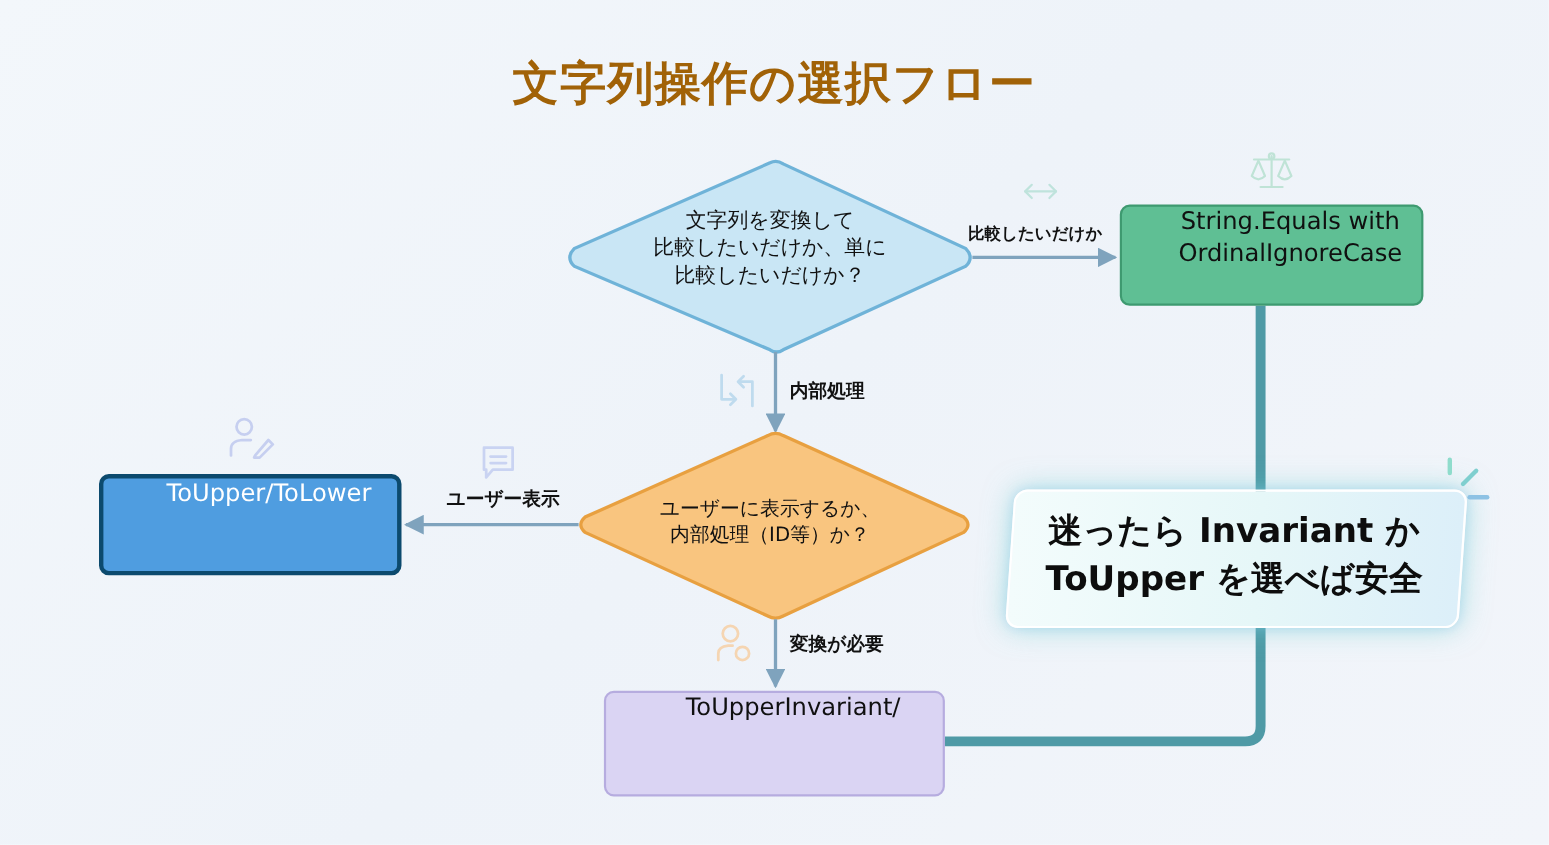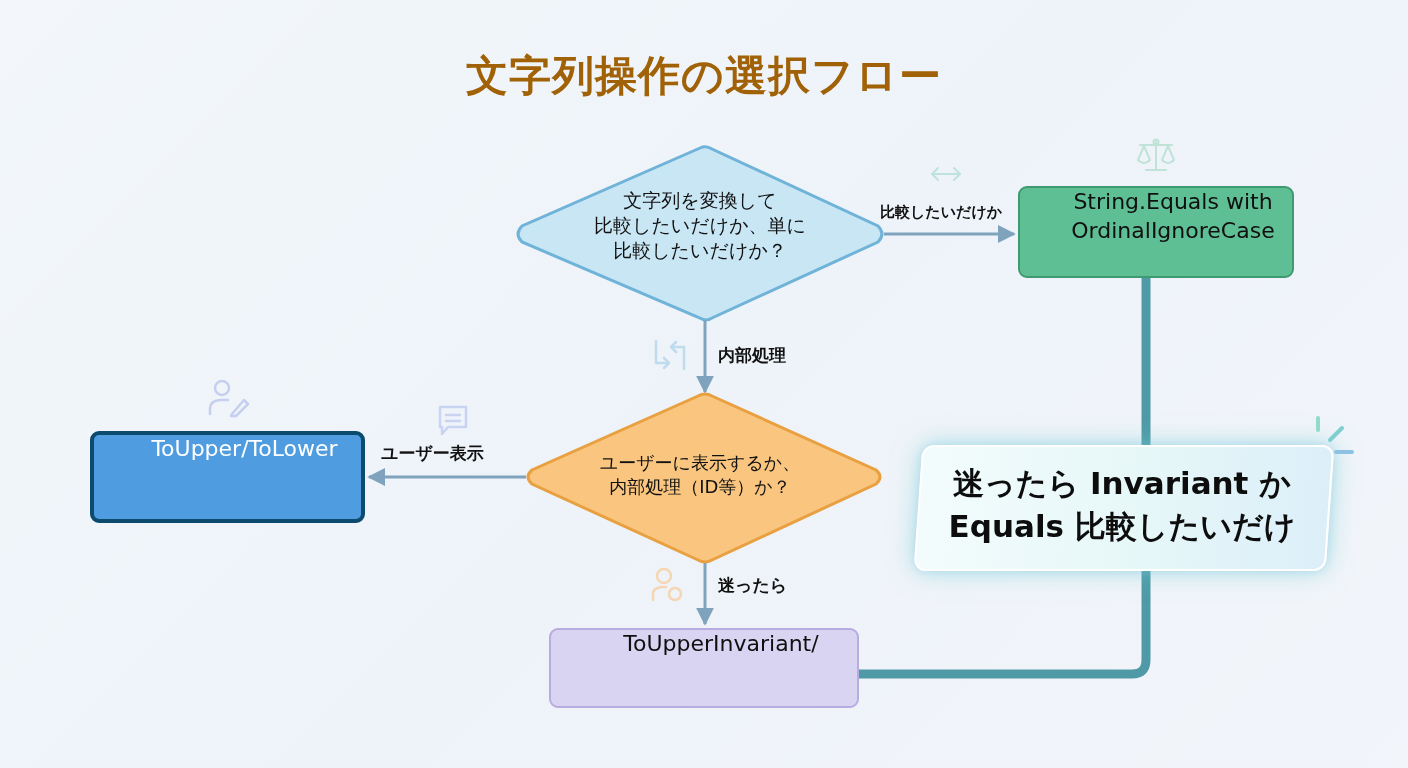--- a/index.html
+++ b/index.html
@@ -26,27 +26,27 @@
     }
     .box-equals {
       left: 1018px; top: 186px; width: 276px; height: 92px;
       background: #5fbf94; border: 2px solid #3e9a70; color: #101010; font-size: 22px;
     }
     .box-toupper {
       left: 90px; top: 431px; width: 275px; height: 92px;
       background: #4f9de0; border: 4px solid #0c4a6e; color: #ffffff; font-size: 22px;
     }
     .box-invariant {
-      left: 549px; top: 628px; width: 310px; height: 80px;
+      left: 549px; top: 628px; width: 310px; height: 96px;
       background: #dad4f3; border: 2px solid #b6acdf; color: #101010; font-size: 22px;
     }
     .edge-label { font-size: 17px; font-weight: bold; color: #111; white-space: nowrap; }
     .lbl-compare { left: 880px; top: 203px; font-size: 15px; }
     .lbl-convert { left: 718px; top: 344px; }
-    .lbl-user { left: 381px; top: 442px; text-align: center; }
+    .lbl-user { left: 406px; top: 442px; text-align: center; }
     .lbl-internal { left: 718px; top: 574px; }
     .callout {
       left: 918px; top: 445px; width: 408px; height: 122px;
       transform: skewX(-4deg);
       background: linear-gradient(90deg, #f3fcfc 0%, #e6f7f8 55%, #dceff9 100%);
       border: 2px solid #ffffff; border-radius: 12px;
       box-shadow: 0 0 26px rgba(110, 210, 210, 0.55), 0 0 10px rgba(140, 180, 240, 0.35);
     }
     .callout-text {
       left: 918px; top: 462px; width: 408px; text-align: center;
@@ -102,21 +102,21 @@
 </div>
 <div class="abs box box-invariant">
   <div>
     <div>ToUpperInvariant/</div>
   </div>
 </div>
 
 <div class="abs edge-label lbl-compare">比較したいだけか</div>
 <div class="abs edge-label lbl-convert">内部処理</div>
 <div class="abs edge-label lbl-user">ユーザー表示</div>
-<div class="abs edge-label lbl-internal">迷ったら</div>
+<div class="abs edge-label lbl-internal">変換が必要</div>
 
 <svg class="abs icon" style="left:928px;top:162px" width="36" height="24">
   <g fill="none" stroke="#bfe3dc" stroke-width="2" stroke-linecap="round" stroke-linejoin="round">
     <line x1="4" y1="12" x2="32" y2="12"></line>
     <polyline points="10,6 4,12 10,18"></polyline>
     <polyline points="26,6 32,12 26,18"></polyline>
   </g>
 </svg>
 
 <svg class="abs icon" style="left:1134px;top:136px" width="44" height="40">
@@ -159,21 +159,21 @@
   <g fill="none" stroke="#f5d5b2" stroke-width="2.5" stroke-linecap="round" stroke-linejoin="round">
     <circle cx="16" cy="10" r="7"></circle>
     <path d="M5,34 L5,28 Q5,22 14,21 L18,21"></path>
     <circle cx="27" cy="28" r="6"></circle>
   </g>
 </svg>
 
 <div class="abs callout"></div>
 <div class="abs callout-text">
   <div>迷ったら Invariant か</div>
-  <div>Equals 比較したいだけ</div>
+  <div>ToUpper を選べば安全</div>
 </div>
 
 <svg class="abs icon" style="left:1312px;top:412px" width="48" height="48">
   <g stroke-width="4" stroke-linecap="round">
     <line x1="6" y1="6" x2="6" y2="18" stroke="#8fdccc"></line>
     <line x1="18" y1="28" x2="30" y2="16" stroke="#7fcfcf"></line>
     <line x1="24" y1="40" x2="40" y2="40" stroke="#8dc2e4"></line>
   </g>
 </svg>
 

